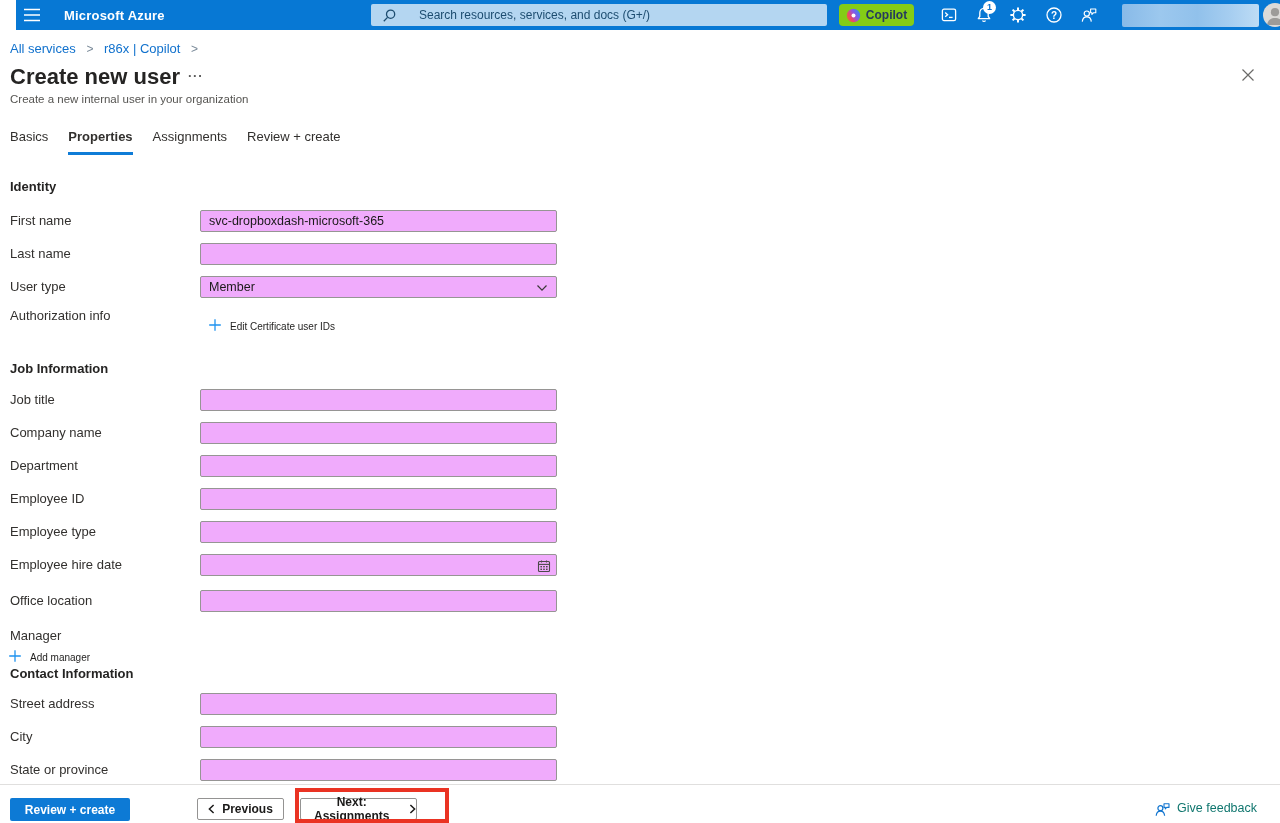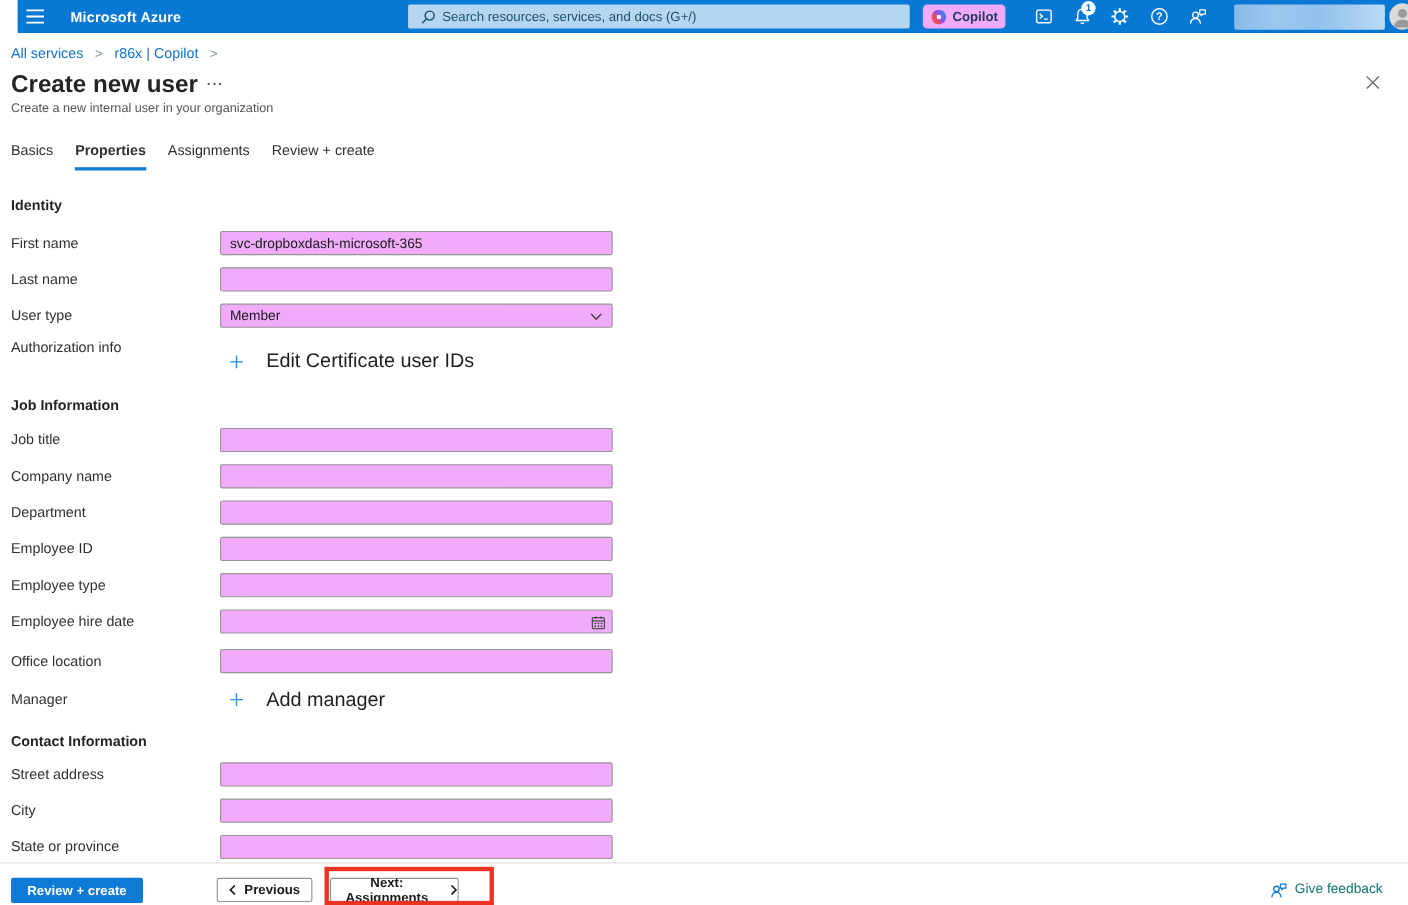--- a/index.html
+++ b/index.html
@@ -4,22 +4,22 @@
 <style>
 * { box-sizing:border-box; margin:0; padding:0; }
 html,body { width:1280px; height:823px; }
 body { font-family:"Liberation Sans", sans-serif; background:#fff; overflow:hidden; position:relative; font-size:13px; }
 
 
 .topbar { position:absolute; top:0; left:16px; width:1280px; height:30px; background:#0778d4; z-index:10; }
 .hamburger { position:absolute; left:7px; top:7px; width:18px; height:16px; }
 .brand { position:absolute; left:48px; top:8px; color:#fff; font-size:13px; font-weight:700; letter-spacing:.2px; }
 .searchbox { position:absolute; left:355px; top:4px; width:456px; height:22px; background:#b4d6f1; border-radius:2px; display:flex; align-items:center; padding-left:11px; }
-.searchbox .ph { color:#1d4d70; font-size:12px; margin-left:5px; }
-.copilot { position:absolute; left:823px; top:4px; height:22px; width:75px; background:#f0abfc; border-radius:4px; display:flex; align-items:center; justify-content:center; gap:5px; }
+.searchbox .ph { color:#1d4d70; font-size:12px; margin-left:22px; }
+.copilot { position:absolute; left:823px; top:4px; height:22px; width:75px; background:#84cc16; border-radius:4px; display:flex; align-items:center; justify-content:center; gap:5px; }
 .copilot span { font-size:12px; font-weight:700; color:#253a5e; }
 .tb-icon { position:absolute; top:6px; width:18px; height:18px; }
 .badge { position:absolute; left:967px; top:1px; width:13px; height:13px; background:#fff; border-radius:50%; color:#0b72ce; font-size:9px; font-weight:700; text-align:center; line-height:13px; z-index:11; }
 .acct-blur { position:absolute; left:1106px; top:4px; width:137px; height:23px; border-radius:2px;
   background:linear-gradient(90deg,#88bae8 0%,#9cc8ee 28%,#91c1eb 55%,#a5cdf0 78%,#bddcf5 100%); }
 .avatar { position:absolute; left:1247px; top:3px; width:24px; height:24px; border-radius:50%; background:#dcdad8; overflow:hidden; }
 
 
 .breadcrumb { position:absolute; top:41px; left:10px; font-size:13px; }
 .breadcrumb a { color:#1071cd; text-decoration:none; }
@@ -37,21 +37,21 @@
 .tab.active { font-weight:700; border-bottom-color:#0f7cd7; }
 
 
 .content { position:absolute; top:152px; left:0; width:1280px; }
 .sec-heading { font-size:13px; font-weight:700; color:#252423; margin-left:10px; line-height:13px; }
 .row { display:flex; margin-bottom:11px; }
 .row-label { width:200px; padding-left:10px; font-size:13px; color:#32302e; line-height:22px; }
 .field { width:357px; height:22px; border:1px solid #969594; border-radius:2px; background:#f0abfc; display:flex; align-items:center; padding:0 8px; font-size:12.5px; color:#1b1a19; position:relative; }
 .field .chev { position:absolute; right:8px; top:7px; }
 .field .cal { position:absolute; right:5px; top:4px; }
-.link-field { display:flex; align-items:center; gap:20px; font-size:18px; color:#1f1e1d; margin-left:8px; }
+.link-field { display:flex; align-items:flex-end; gap:8px; font-size:10px; color:#1f1e1d; margin-left:8px; }
 
 
 .footer { position:absolute; left:0; bottom:0; width:1280px; height:39px; background:#fff; border-top:1px solid #e0dfde; z-index:5; }
 .btn-primary { position:absolute; left:10px; top:13px; width:120px; height:23px; background:#0d7ad5; color:#fff; font-size:12px; font-weight:700; border:none; border-radius:2px; font-family:"Liberation Sans",sans-serif; display:flex; align-items:center; justify-content:center; }
 .btn-secondary { position:absolute; top:13px; height:22px; background:#fff; border:1px solid #949392; border-radius:2px; font-size:12px; font-weight:700; color:#1b1a19; font-family:"Liberation Sans",sans-serif; display:flex; align-items:center; justify-content:center; gap:7px; }
 #btn-previous { left:197px; width:87px; }
 #btn-next { left:300px; width:117px; }
 .red-box { position:absolute; left:295px; top:3px; width:154px; height:35px; border:4px solid #ea3323; }
 .feedback { position:absolute; right:23px; top:16px; display:flex; align-items:flex-start; gap:6px; color:#0f766e; font-size:12.5px; }
 </style>
@@ -240,21 +240,21 @@
           </g>
         </svg>
       </div>
     </div>
     <div class="row">
       <div class="row-label">Office location</div>
       <div class="field">
         <span></span>
       </div>
     </div>
-    <div class="row" style="margin-top: 2px; height: 26px;">
+    <div class="row" style="margin-top: 2px; height: 26px; flex-direction: column;">
       <div class="row-label" style="line-height: 26px;">Manager</div>
       <div class="link-field" style="margin-top: 0px;">
         <svg width="14" height="14">
           <path d="M7 1.2 V12.8 M1.2 7 H12.8" stroke="#1f93ef" stroke-width="1.3" fill="none"></path>
         </svg>
         <span>Add manager</span>
       </div>
     </div>
     <div class="sec-heading" style="margin-top: 18px;">Contact Information</div>
     <div class="row" style="margin-top: 13px;">

